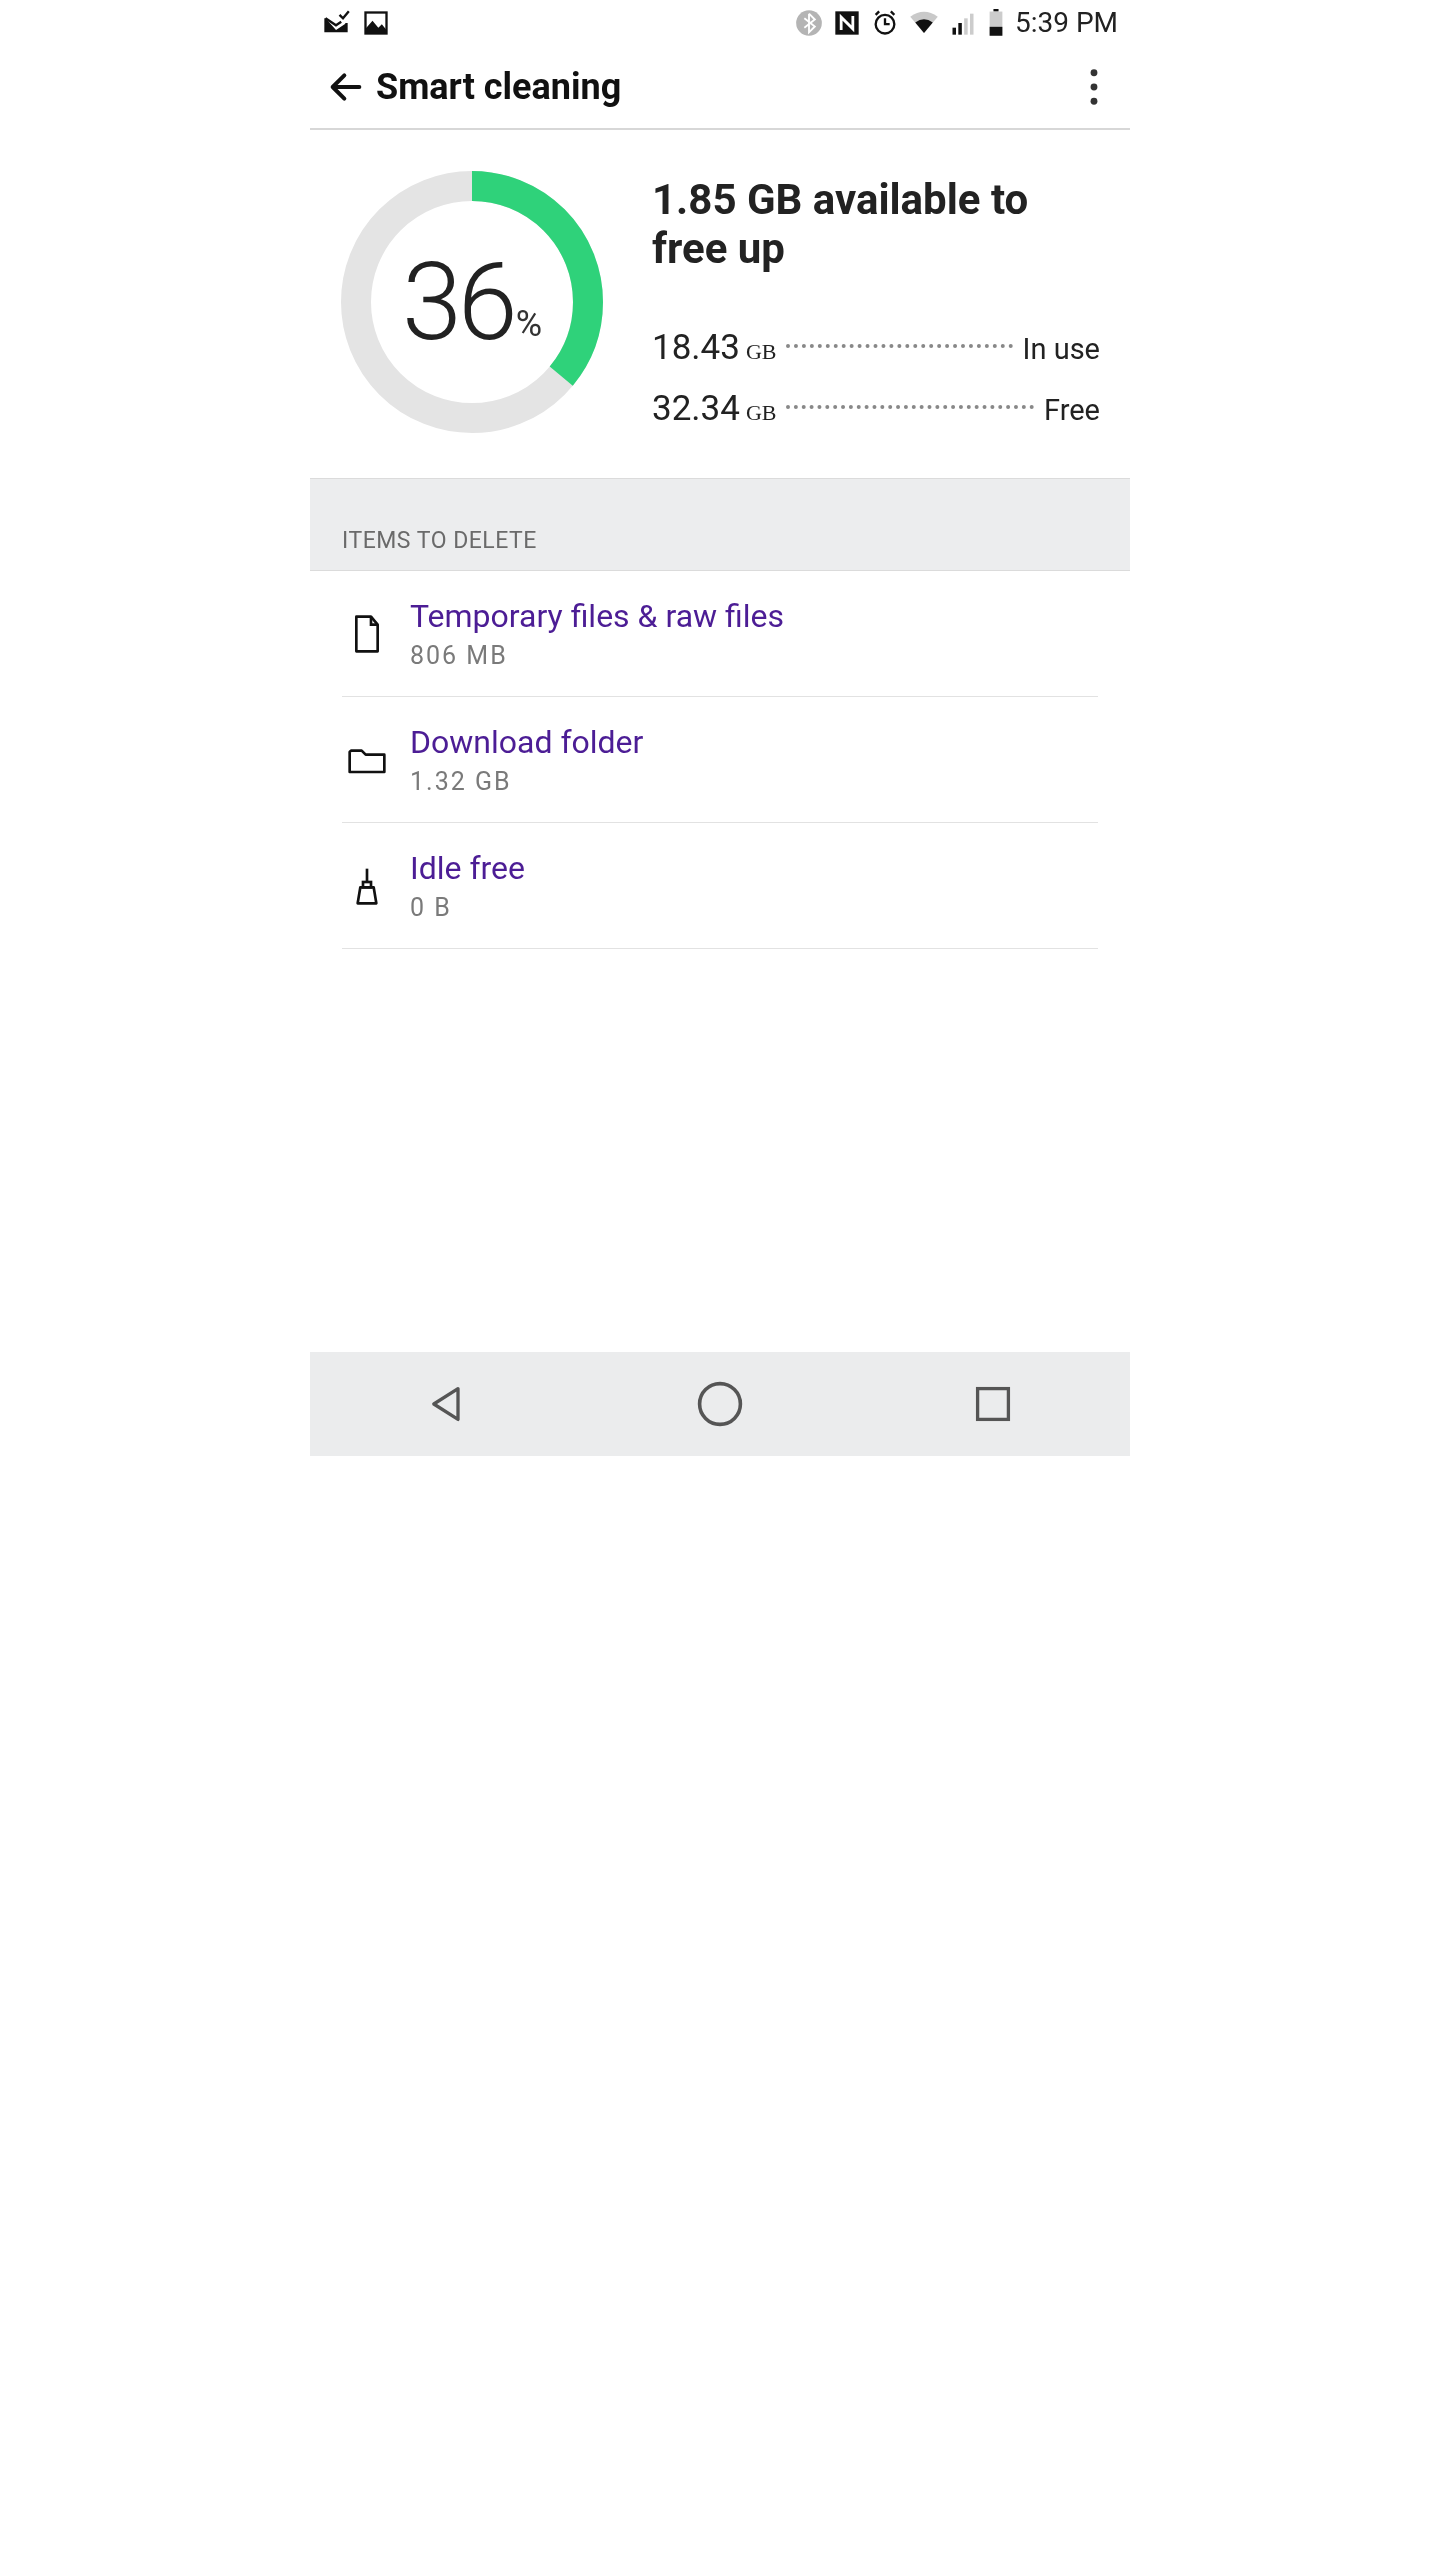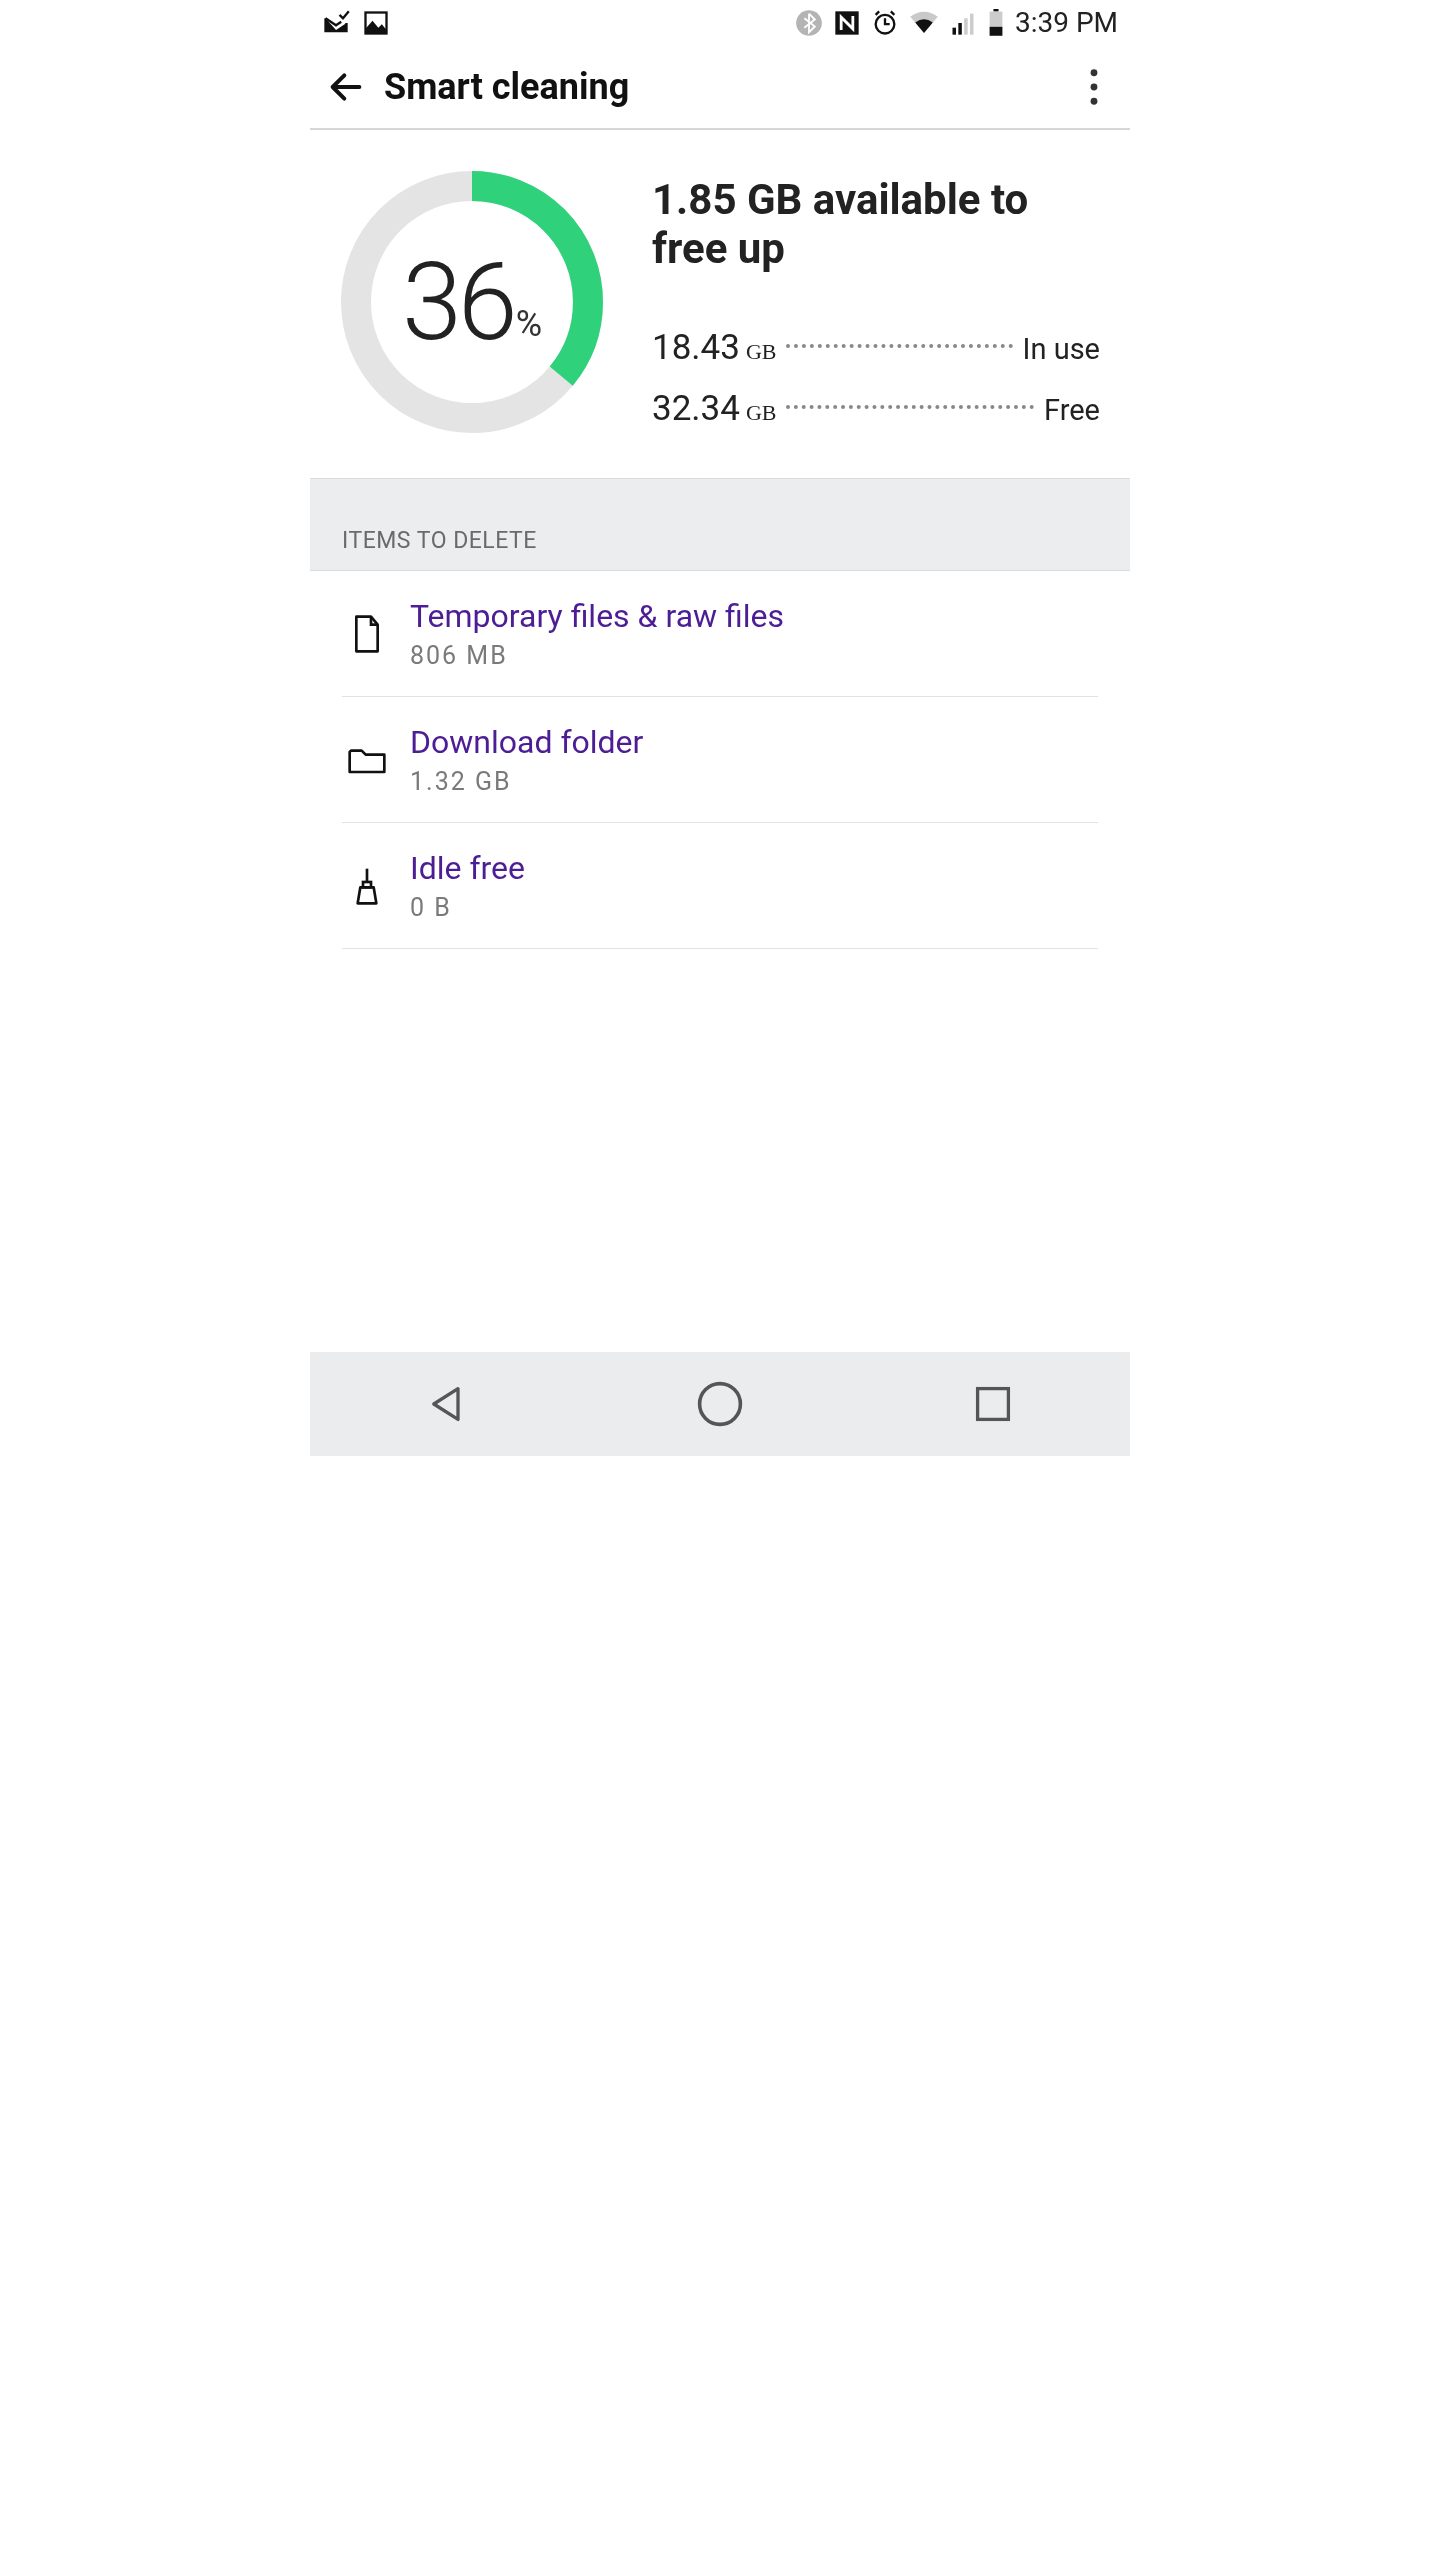--- a/index.html
+++ b/index.html
@@ -33,21 +33,21 @@
   }
   
   .app-bar {
     height: 85px;
     display: flex;
     align-items: center;
     padding: 0 14px;
     border-bottom: 2px solid #d7d7d7;
   }
   .app-bar .back { width: 44px; height: 44px; display:flex; align-items:center; justify-content:center; }
-  .app-title { font-size: 36px; font-weight: 700; margin-left: 16px; flex: 1; }
+  .app-title { font-size: 36px; font-weight: 700; margin-left: 8px; flex: 1; }
   .overflow { width: 44px; display:flex; align-items:center; justify-content:center; }
   
   .summary {
     display: flex;
     align-items: center;
     padding: 40px 30px 44px;
     gap: 48px;
   }
   .ring-wrap { position: relative; width: 264px; height: 264px; }
   .ring-label {
@@ -160,21 +160,21 @@
         <rect x="18" y="4" width="3" height="18" fill="#ccc"></rect>
       </svg>
     </span>
     <span>
       <svg width="18" height="28" viewBox="0 0 12 22">
         <rect x="4" y="0" width="4" height="2" fill="#111"></rect>
         <rect x="1" y="2" width="10" height="19" fill="#ccc"></rect>
         <rect x="1" y="14" width="10" height="7" fill="#111"></rect>
       </svg>
     </span>
-    <span class="time">3:39 PM</span>
+    <span class="time">5:39 PM</span>
   </div>
 </div>
 
 <div class="app-bar">
   <div class="back">
     <svg width="40" height="40" viewBox="0 0 24 24">
       <path d="M20 12 H4 M4 12 L11 5 M4 12 L11 19" stroke="#111" stroke-width="2.4" fill="none" stroke-linecap="round"></path>
     </svg>
   </div>
   <div class="app-title">Smart cleaning</div>

